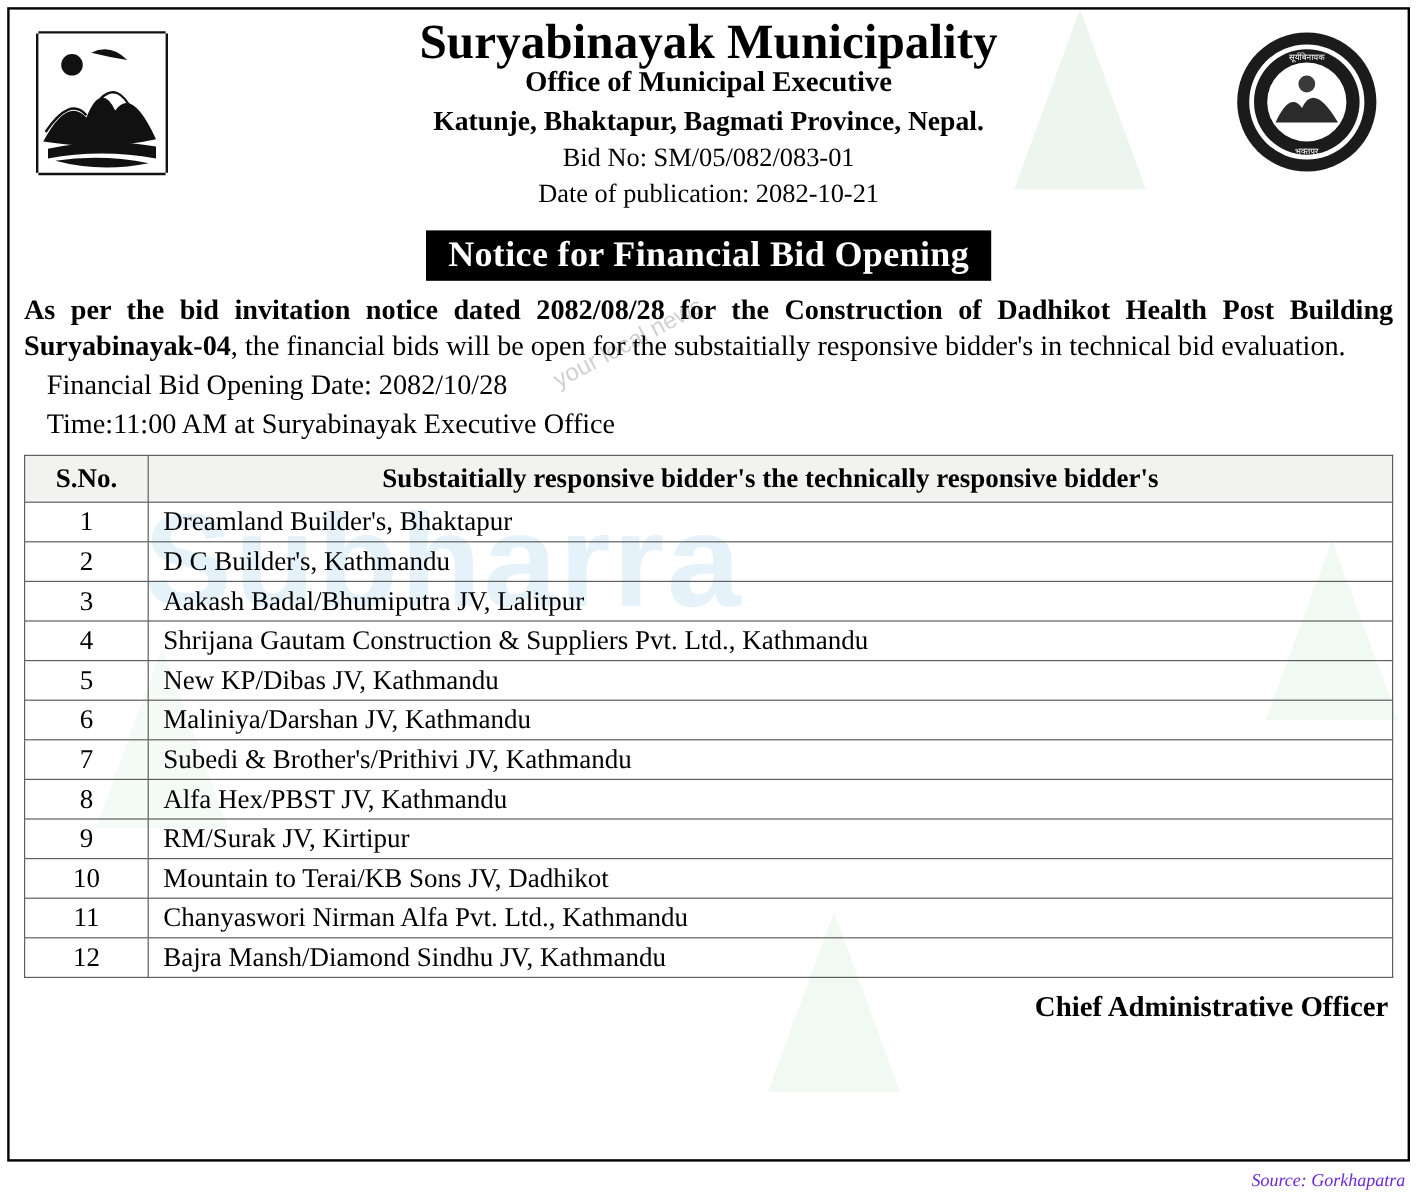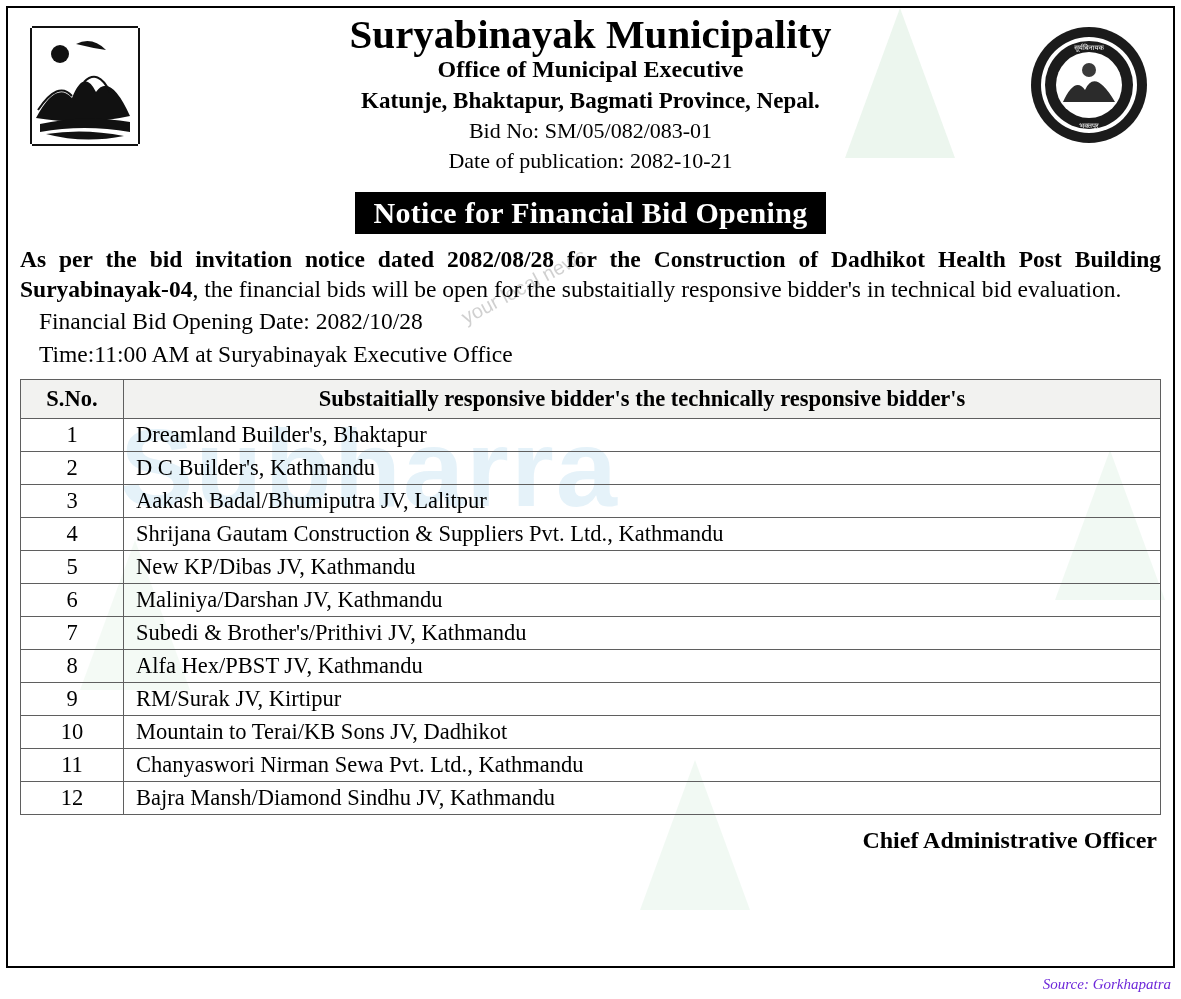--- a/index.html
+++ b/index.html
@@ -298,21 +298,21 @@
         <tr>
           <td class="sn">9</td>
           <td class="name">RM/Surak JV, Kirtipur</td>
         </tr>
         <tr>
           <td class="sn">10</td>
           <td class="name">Mountain to Terai/KB Sons JV, Dadhikot</td>
         </tr>
         <tr>
           <td class="sn">11</td>
-          <td class="name">Chanyaswori Nirman Sewa Pvt. Ltd., Kathmandu</td>
+          <td class="name">Chanyaswori Nirman Alfa Pvt. Ltd., Kathmandu</td>
         </tr>
         <tr>
           <td class="sn">12</td>
           <td class="name">Bajra Mansh/Diamond Sindhu JV, Kathmandu</td>
         </tr>
       </tbody>
     </table>
 
     <div class="signoff">Chief Administrative Officer</div>
   </div>

